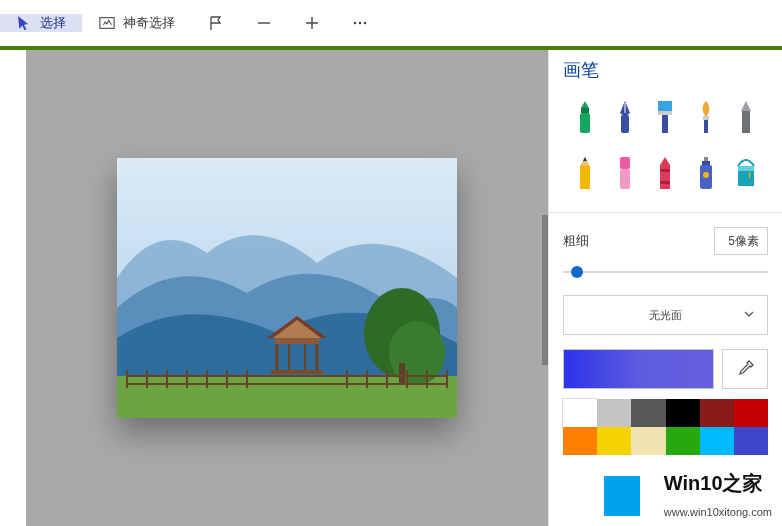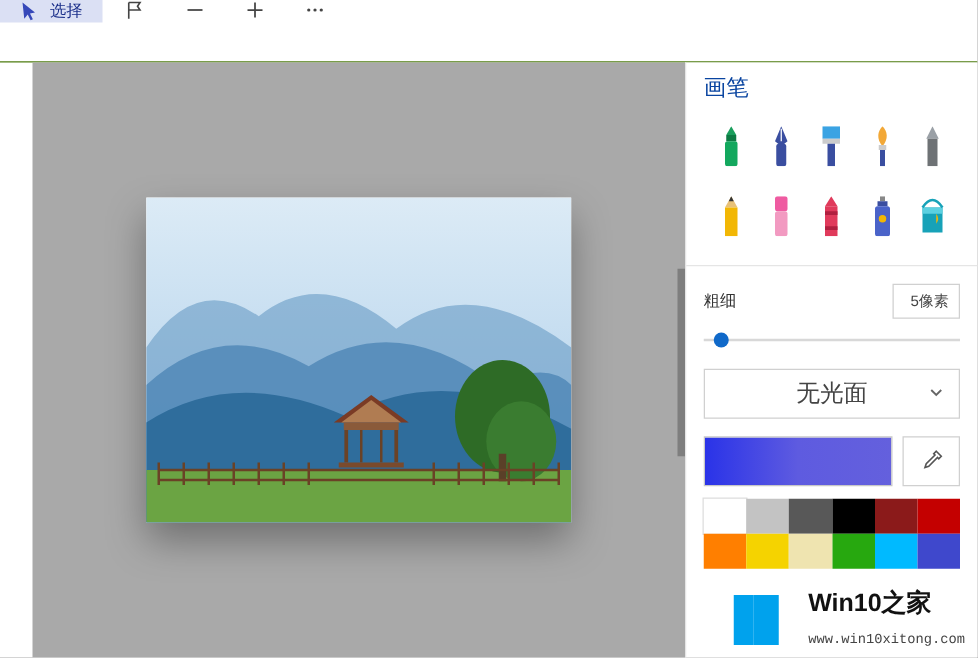--- a/index.html
+++ b/index.html
@@ -6,22 +6,22 @@
   body {
     font-family: "Microsoft YaHei", "Segoe UI", sans-serif;
     width: 782px; height: 526px;
     display: flex; flex-direction: column;
     background: #fff;
     overflow: hidden;
   }
   
   .toolbar {
     height: 50px;
-    display: flex; align-items: flex-start;
-    border-bottom: 1px solid #4d7c0f;
+    display: flex; align-items: center;
+    border-bottom: 4px solid #4d7c0f;
   }
   .tbtn {
     display: flex; align-items: center; justify-content: center;
     gap: 8px; padding: 0 16px;
     font-size: 13px; color: #333;
     cursor: pointer;
   }
   .tbtn.sel { background: #dbe0f4; color: #1b2f8a; }
   .tbtn .lbl { white-space: nowrap; }
   .tool-icon { width: 16px; height: 16px; display: inline-flex; }
@@ -67,21 +67,21 @@
     display:flex; align-items:center; justify-content:flex-end;
     padding: 0 8px; font-size:12px; color:#444;
   }
   .slider { margin: 8px 0 14px; height:18px; position:relative; }
   .slider-track { position:absolute; left:0; right:0; top:8px; height:2px; background:#d8d8d8; }
   .slider-knob { position:absolute; left:8px; top:3px; width:12px; height:12px; border-radius:50%; background:#1069c9; }
 
   .texture-btn {
     height: 40px; border:1px solid #d0d0d0;
     display:flex; align-items:center; justify-content:center;
-    position:relative; font-size:19px; color:#444; cursor:pointer;
+    position:relative; font-size:11px; color:#444; cursor:pointer;
     margin-bottom: 14px;
   }
   .texture-btn .chev { position:absolute; right:12px; }
 
   .color-row { display:flex; gap:8px; margin-bottom:10px; }
   .gradient-box {
     flex:1; height:40px;
     background: linear-gradient(90deg, #2a33e8, #5e5be0, #6460dd);
     border:1px solid #c7c7c7; cursor:pointer;
   }
@@ -96,37 +96,46 @@
   .watermark {
     position:absolute; right:10px; bottom:8px;
     display:flex; align-items:center; gap:24px;
     font-family:"Microsoft YaHei",sans-serif;
   }
   .wm-logo { display:flex; flex-wrap:wrap; width:40px; height:40px; }
   .wm-logo > div { width:50%; height:50%; background:#00a2ed; }
   .wm-logo > div:nth-child(1){ margin-left:4px; width:calc(50% - 4px);}
   .wm-logo > div:nth-child(3){ margin-left:4px; width:calc(50% - 4px);}
   .wm-text .t1 { font-size:20px; font-weight:700; color:#111; line-height:1; }
-  .wm-text .t2 { font-size:11px; color:#444; margin-top:13px;font-family:Liberation Mono, monospace; }
+  .wm-text .t2 { font-size:11px; color:#444; margin-top:13px; }
 </style>
 </head>
 <body>
 
 <div class="toolbar">
   <div class="tbtn sel">
     <span class="tool-icon">
       <svg viewBox="0 0 16 16">
           <path d="M2 1l10 8-4 .8 2.3 4.5-1.8.9-2.3-4.6L3.4 14z" fill="#3648b9"></path>
         </svg>
     </span>
     <span class="lbl">选择</span>
   </div>
   <div class="divider"></div>
 
 
+  <div class="tbtn">
+    <span class="tool-icon">
+      <svg viewBox="0 0 18 14" fill="none" stroke="#444" stroke-width="1.2">
+          <rect x="1" y="1" width="16" height="12"></rect>
+          <path d="M5 9l2-3 2 2 2-4 3 5"></path>
+        </svg>
+    </span>
+    <span class="lbl">神奇选择</span>
+  </div>
   <div class="divider"></div>
 
   <div class="tbtn">
     <span class="tool-icon">
       <svg viewBox="0 0 16 16" fill="none" stroke="#444" stroke-width="1.3">
           <path d="M3 2v13M3 2h9l-2 3 2 3H3"></path>
         </svg>
     </span>
   </div>
 

